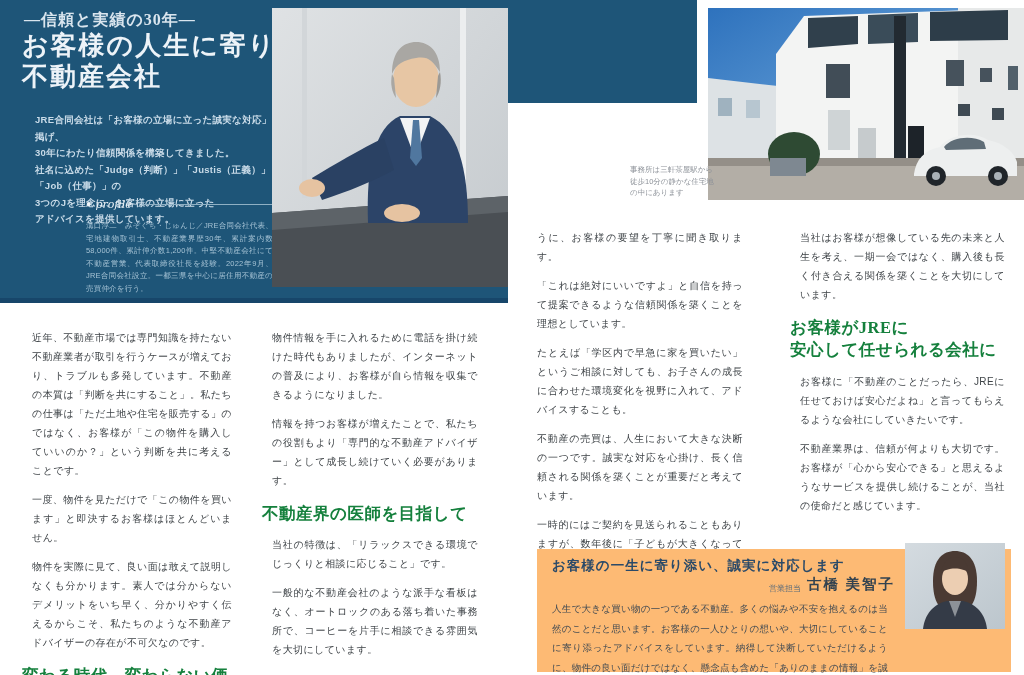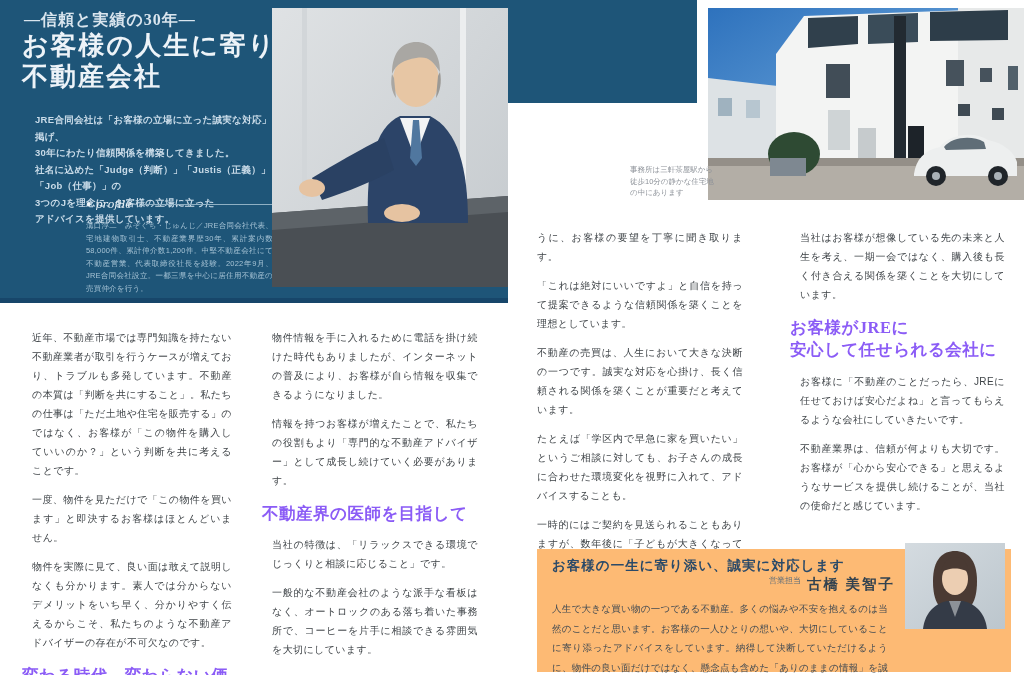--- a/index.html
+++ b/index.html
@@ -52,34 +52,34 @@
   .col-1{left:22px; top:318px;width:220px;}
   .col-2{left:262px;top:318px;width:226px;}
   .col-3{left:527px;top:218px;width:226px;}
   .col-4{left:790px;top:218px;width:225px;}
   .col-p{
     margin:10px;font-size:10px;line-height:19px;color:#3f4448;
     text-align:justify;letter-spacing:0.4px;
   }
   .col-h{
     margin:13px 0 9px;font-family:"Liberation Serif",serif;font-weight:600;
-    font-size:16.5px;line-height:1.35;color:#8b5cf6;letter-spacing:0.5px;
+    font-size:16.5px;line-height:1.35;color:#15803d;letter-spacing:0.5px;
     white-space:pre-line;
   }
   
   .message-box{
     position:absolute;left:537px;top:549px;width:474px;height:123px;
     background:#fdba74;box-sizing:border-box;
   }
   .box-heading{
     position:absolute;left:15px;top:8px;margin:0;
     font-family:"Liberation Serif",serif;font-weight:600;font-size:13.5px;
     color:#2b4a68;letter-spacing:1px;
   }
-  .rep-line{position:absolute;right:116px;top:26px;display:flex;align-items:flex-start;gap:6px;}
+  .rep-line{position:absolute;right:116px;top:26px;display:flex;align-items:flex-end;gap:6px;}
   .rep-role{font-size:8px;color:#5a6b7a;}
   .rep-name{
     font-family:Liberation Serif, serif;font-size:14.5px;font-weight:600;
     color:#33424f;letter-spacing:2px;
   }
   .box-body{
     position:absolute;left:15px;top:50px;width:336px;margin:0;
     font-size:9.5px;line-height:19.5px;color:#414a52;text-align:justify;
     letter-spacing:0.2px;
   }
@@ -205,22 +205,22 @@
   <section class="col col-2">
       <p class="col-p">物件情報を手に入れるために電話を掛け続けた時代もありましたが、インターネットの普及により、お客様が自ら情報を収集できるようになりました。</p>
       <p class="col-p">情報を持つお客様が増えたことで、私たちの役割もより「専門的な不動産アドバイザー」として成長し続けていく必要があります。</p>
       <h3 class="col-h">不動産界の医師を目指して</h3>
       <p class="col-p">当社の特徴は、「リラックスできる環境でじっくりと相談に応じること」です。</p>
       <p class="col-p">一般的な不動産会社のような派手な看板はなく、オートロックのある落ち着いた事務所で、コーヒーを片手に相談できる雰囲気を大切にしています。</p>
     </section>
   <section class="col col-3">
       <p class="col-p">うに、お客様の要望を丁寧に聞き取ります。</p>
       <p class="col-p">「これは絶対にいいですよ」と自信を持って提案できるような信頼関係を築くことを理想としています。</p>
+      <p class="col-p">たとえば「学区内で早急に家を買いたい」というご相談に対しても、お子さんの成長に合わせた環境変化を視野に入れて、アドバイスすることも。</p>
       <p class="col-p">不動産の売買は、人生において大きな決断の一つです。誠実な対応を心掛け、長く信頼される関係を築くことが重要だと考えています。</p>
-      <p class="col-p">たとえば「学区内で早急に家を買いたい」というご相談に対しても、お子さんの成長に合わせた環境変化を視野に入れて、アドバイスすることも。</p>
       <p class="col-p">一時的にはご契約を見送られることもありますが、数年後に「子どもが大きくなってきたので、そろそろ物件を探したいです」とご連絡いただけるケースもあります。</p>
     </section>
   <section class="col col-4">
       <p class="col-p">当社はお客様が想像している先の未来と人生を考え、一期一会ではなく、購入後も長く付き合える関係を築くことを大切にしています。</p>
       <h3 class="col-h">お客様がJREに
 安心して任せられる会社に</h3>
       <p class="col-p">お客様に「不動産のことだったら、JREに任せておけば安心だよね」と言ってもらえるような会社にしていきたいです。</p>
       <p class="col-p">不動産業界は、信頼が何よりも大切です。お客様が「心から安心できる」と思えるようなサービスを提供し続けることが、当社の使命だと感じています。</p>
     </section>
 

